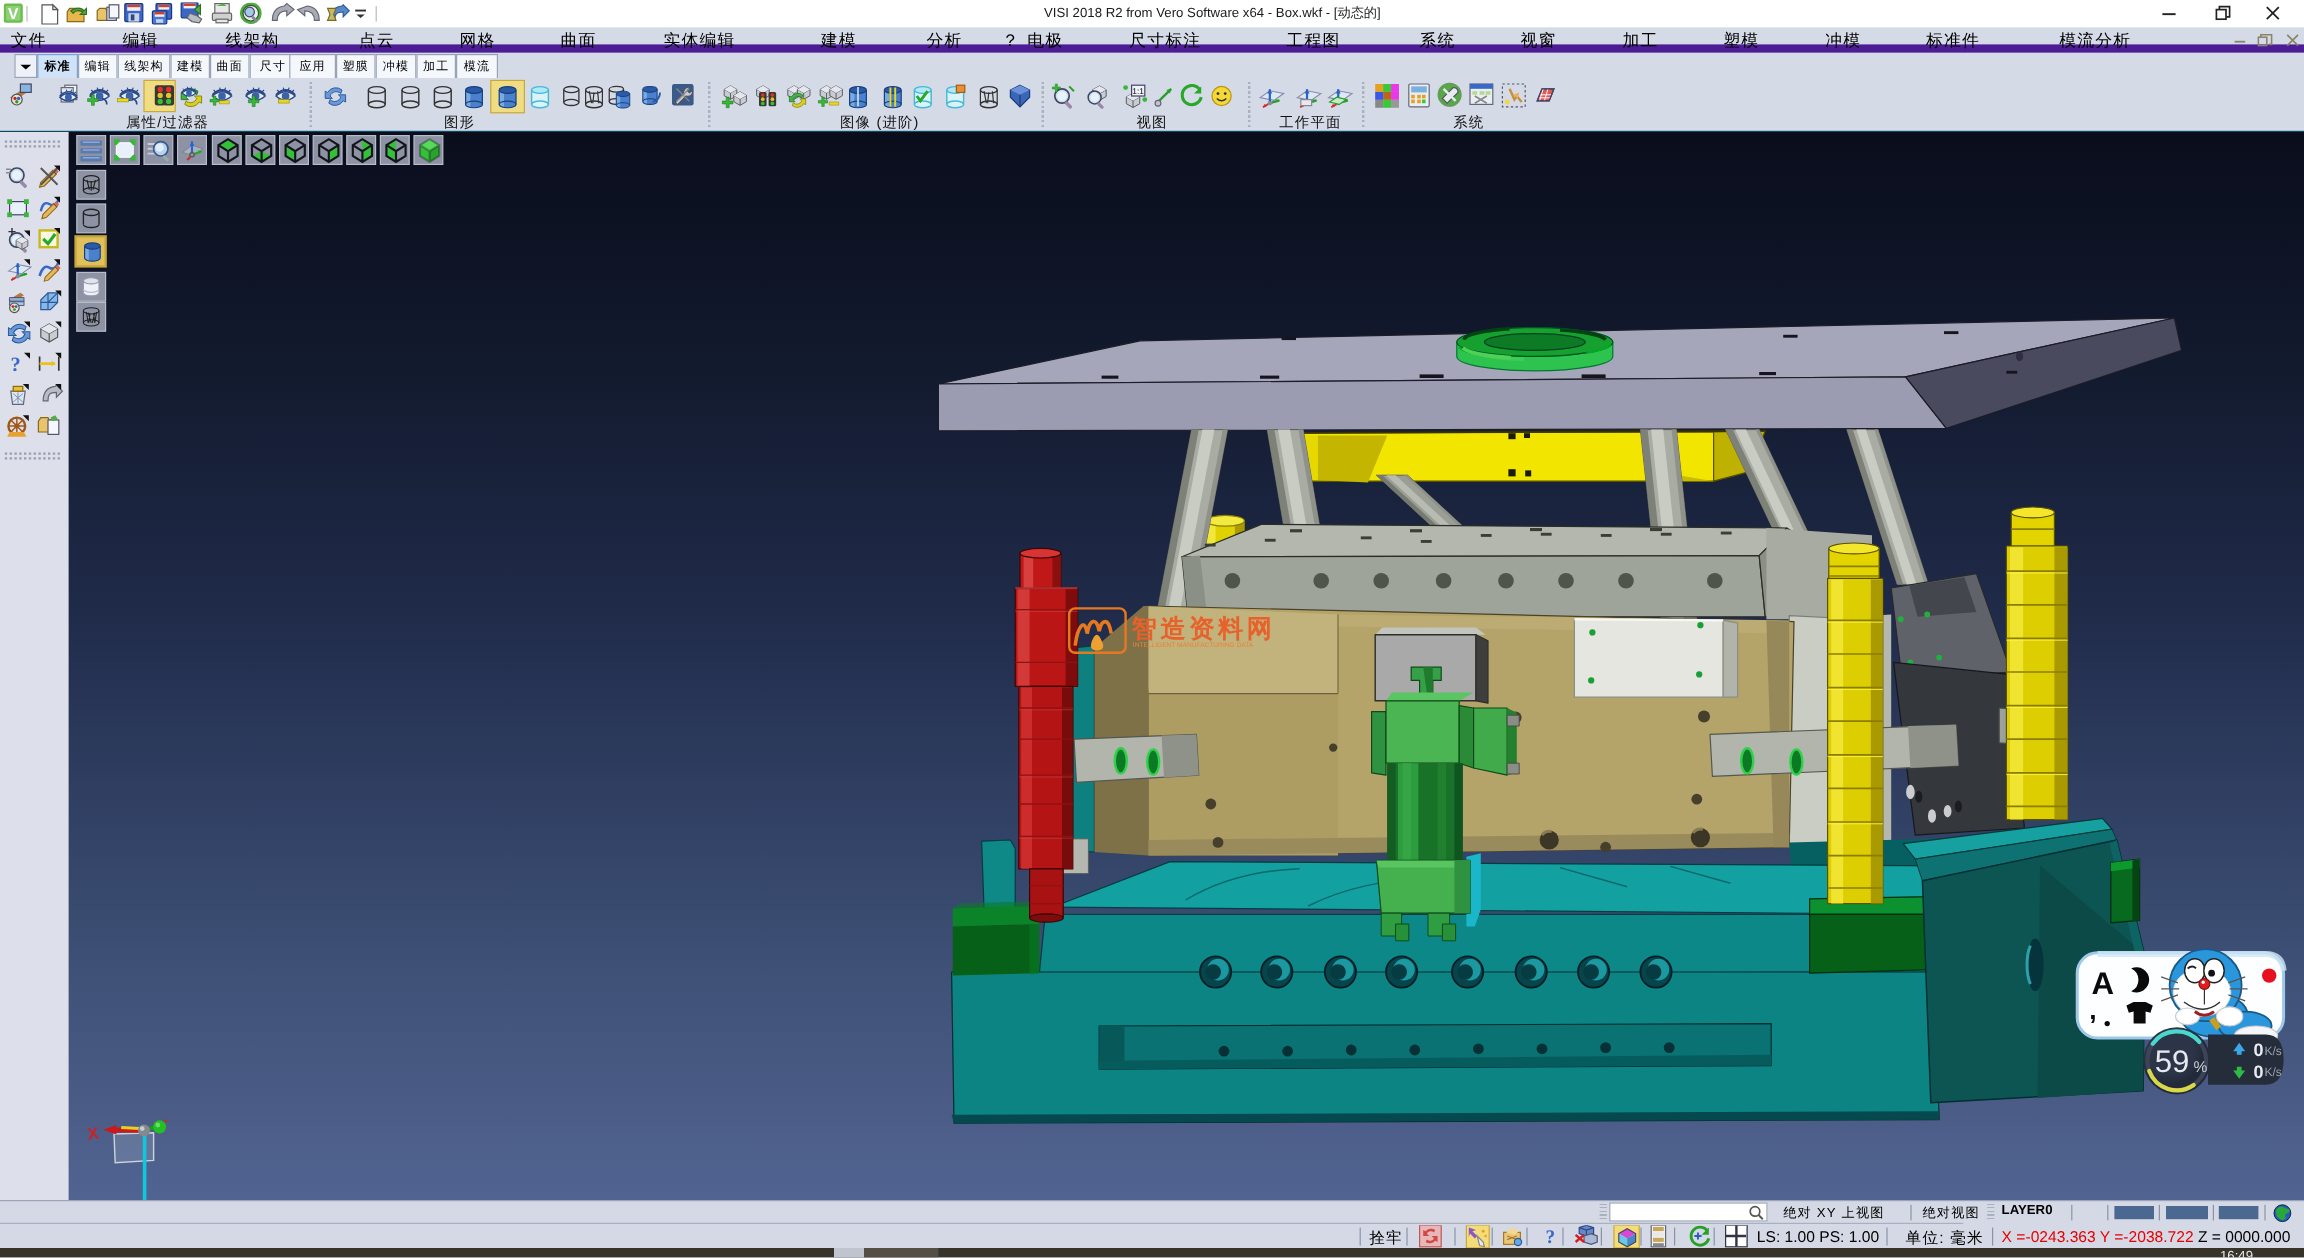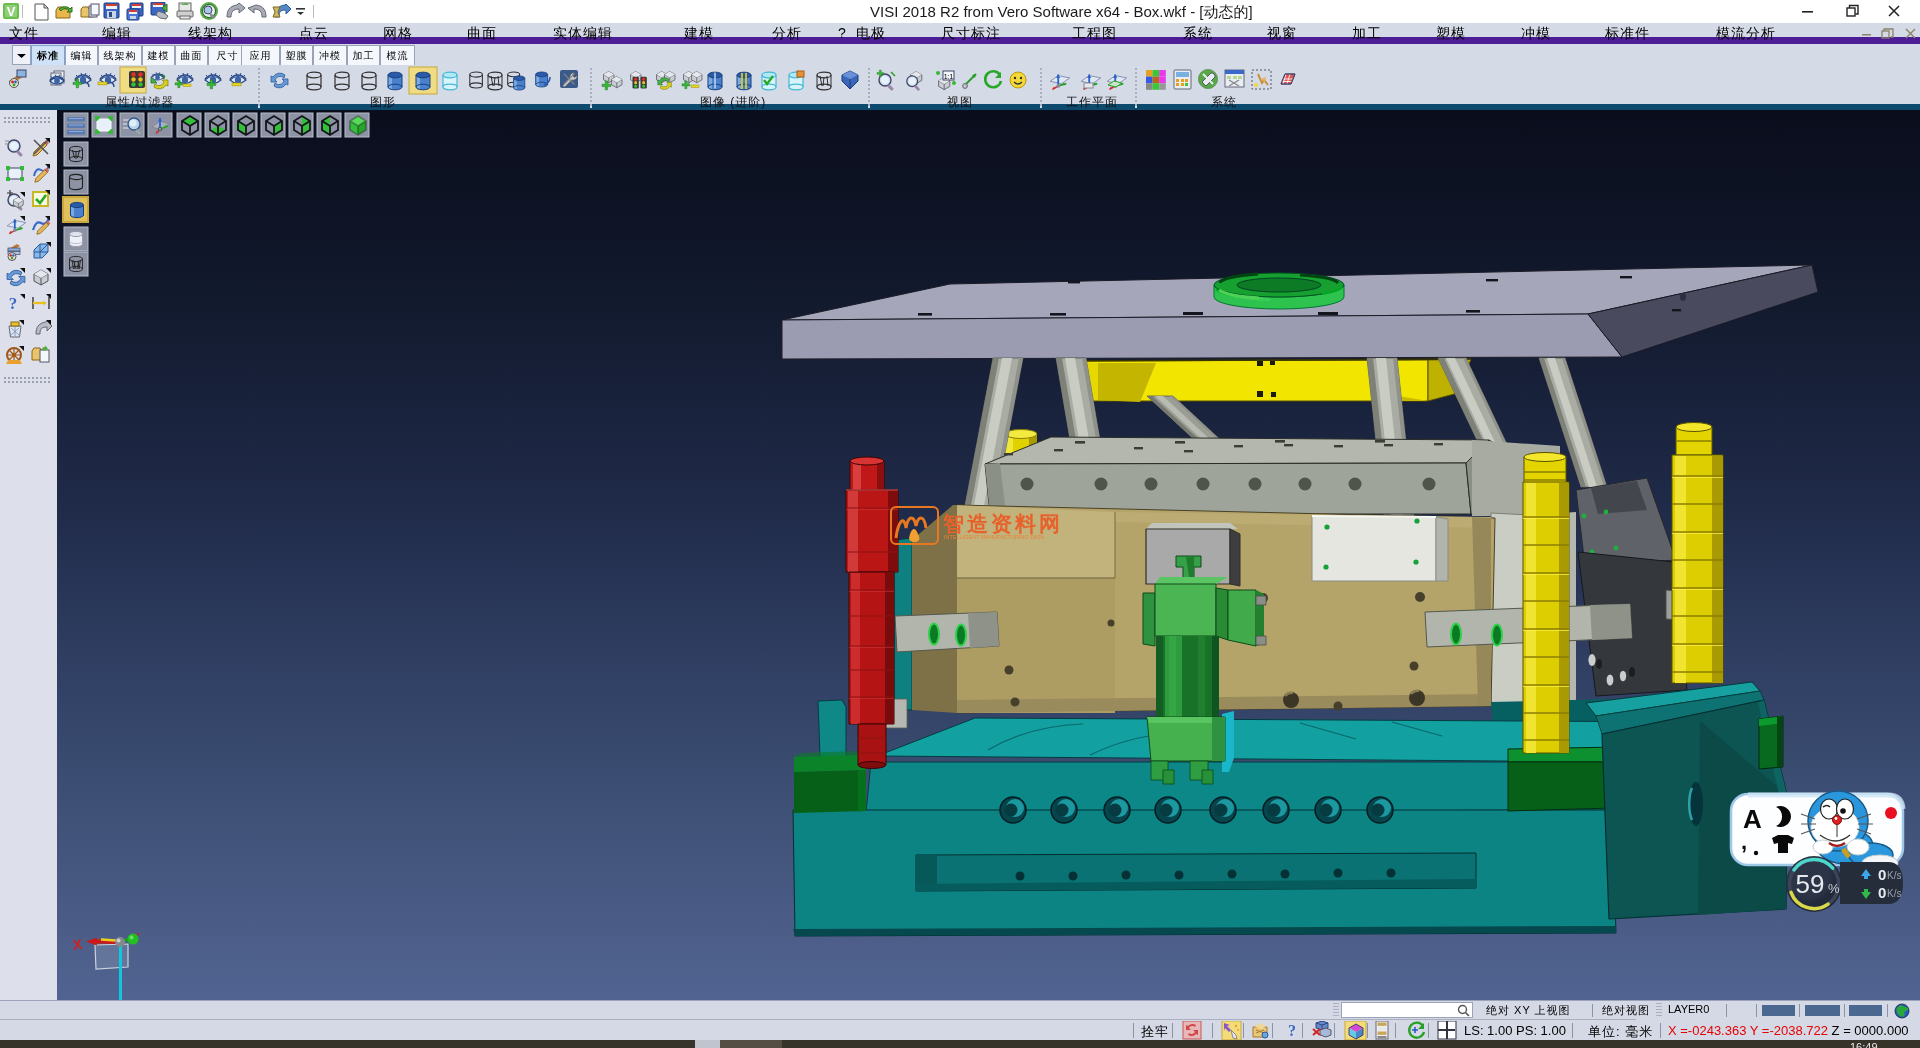--- a/index.html
+++ b/index.html
@@ -1,24 +1,24 @@
 <!DOCTYPE html>
 <html><head><meta charset="utf-8"><style>
 *{margin:0;padding:0;box-sizing:border-box}
 html,body{width:1920px;height:1048px;overflow:hidden}
 body{font-family:"Liberation Sans",sans-serif;position:relative;background:#d4d9e5}
 .abs{position:absolute}
 .titlebar{left:0;top:0;width:1920px;height:23px;background:#ffffff}
-.title-text{left:870px;top:3px;font-size:15px;color:#1a1a1a;white-space:nowrap}
+.title-text{left:870px;top:3px;font-size:11px;color:#1a1a1a;white-space:nowrap}
 .menubar{left:0;top:23px;width:1920px;height:21px;background:#d5dae7;border-bottom:7px solid #4c1d95}
 .menu-item{top:2px;font-size:14px;letter-spacing:1px;color:#000;white-space:nowrap}
 .tabrow{left:0;top:44px;width:1920px;height:22px;background:#d5dae7}
 .tab{top:1px;height:20px;border:1px solid #9aa3b5;border-bottom:none;background:#f4f7fc;font-size:10px;letter-spacing:1px;color:#000;text-align:center;line-height:19px}
 .tab.sel{background:#cfe2f7;border-color:#7ca4cf;font-weight:bold}
-.toolrow{left:0;top:66px;width:1920px;height:44px;background:#d5dae7;border-bottom:6px solid #0c4a6e}
+.toolrow{left:0;top:66px;width:1920px;height:44px;background:#d5dae7;border-bottom:1px solid #0c4a6e}
 .grplabel{top:28px;font-size:12px;letter-spacing:1px;color:#111;white-space:nowrap}
 .vsep{top:2px;width:2px;height:40px;background-image:repeating-linear-gradient(#aab0bf 0 2px,#d5dae7 2px 4px)}
 .dock{left:0;top:110px;width:57px;height:890px;background:#dde0ea}
 .statusbar1{left:0;top:1000px;width:1920px;height:19px;background:#d4d9e5;border-top:1px solid #9aa3b8}
 .statusbar2{left:0;top:1019px;width:1636px;height:21px;background:#d4d9e5;border-top:1px solid #aab0bf}
 .taskbar{left:0;top:1040px;width:1920px;height:8px;background:#37332b}
 .s1t{top:2px;font-size:11px;letter-spacing:1px;color:#000;white-space:nowrap}
 .s2t{top:3px;font-size:13px;letter-spacing:1px;color:#000;white-space:nowrap}
 .sep{background:#8a93a8;width:1px}
 </style></head>
@@ -1119,21 +1119,21 @@
 <div class="abs" style="left:1333px;top:2px;width:6px;height:14px;background-image:repeating-linear-gradient(#aab0bf 0 1px,#d4d9e5 1px 3px)"></div>
 <div class="abs" style="left:1341px;top:1px;width:132px;height:16px;background:#fff;border:1px solid #9aa3b8"></div>
 <svg class="abs" style="left:1457px;top:3px" width="13" height="13">
       <circle cx="5.5" cy="5.5" r="4" fill="none" stroke="#555" stroke-width="1.4"></circle>
       <path d="M8.5 8.5l3.5 3.5" stroke="#555" stroke-width="1.6"></path>
     </svg>
 <div class="abs s1t" style="left:1486px">绝对 XY <span style="letter-spacing:1px">上视图</span></div>
 <div class="abs sep" style="left:1592px;top:3px;height:13px"></div>
 <div class="abs s1t" style="left:1602px">绝对视图</div>
 <div class="abs" style="left:1656px;top:2px;width:6px;height:14px;background-image:repeating-linear-gradient(#aab0bf 0 1px,#d4d9e5 1px 3px)"></div>
-<div class="abs s1t" style="left:1668px;font-weight:normal;letter-spacing:0">LAYER0</div>
+<div class="abs s1t" style="left:1668px;font-weight:bold;letter-spacing:0">LAYER0</div>
 <div class="abs sep" style="left:1726px;top:3px;height:13px"></div>
 <div class="abs sep" style="left:1756px;top:3px;height:13px"></div>
 <div class="abs" style="left:1762px;top:4px;width:33px;height:11px;background:#4a6890"></div>
 <div class="abs sep" style="left:1799px;top:3px;height:13px"></div>
 <div class="abs" style="left:1805px;top:4px;width:35px;height:11px;background:#4a6890"></div>
 <div class="abs sep" style="left:1844px;top:3px;height:13px"></div>
 <div class="abs" style="left:1849px;top:4px;width:33px;height:11px;background:#4a6890"></div>
 <div class="abs sep" style="left:1887px;top:3px;height:13px"></div>
 <svg class="abs" style="left:1894px;top:2px" width="16" height="16">
       <circle cx="8" cy="8" r="7" fill="#2858c8"></circle>

